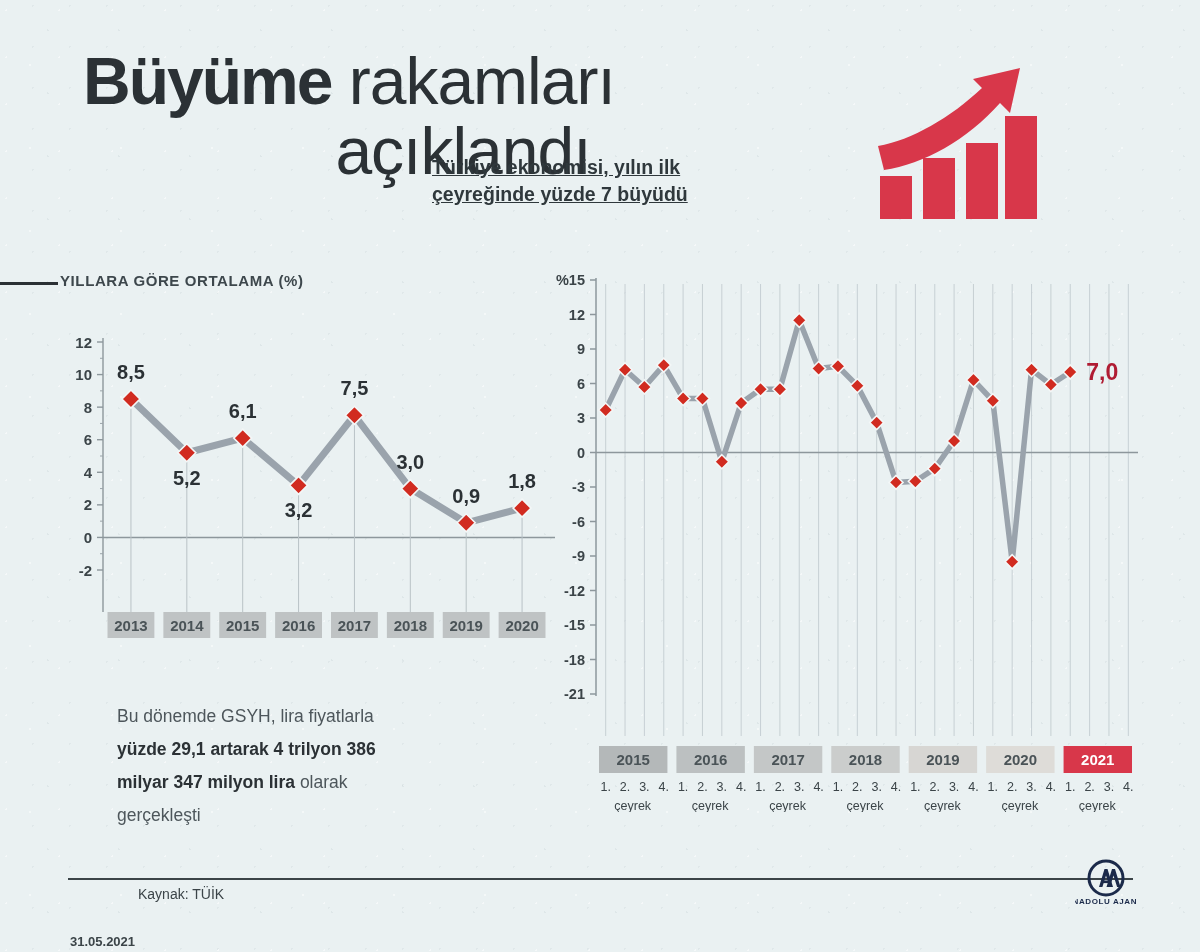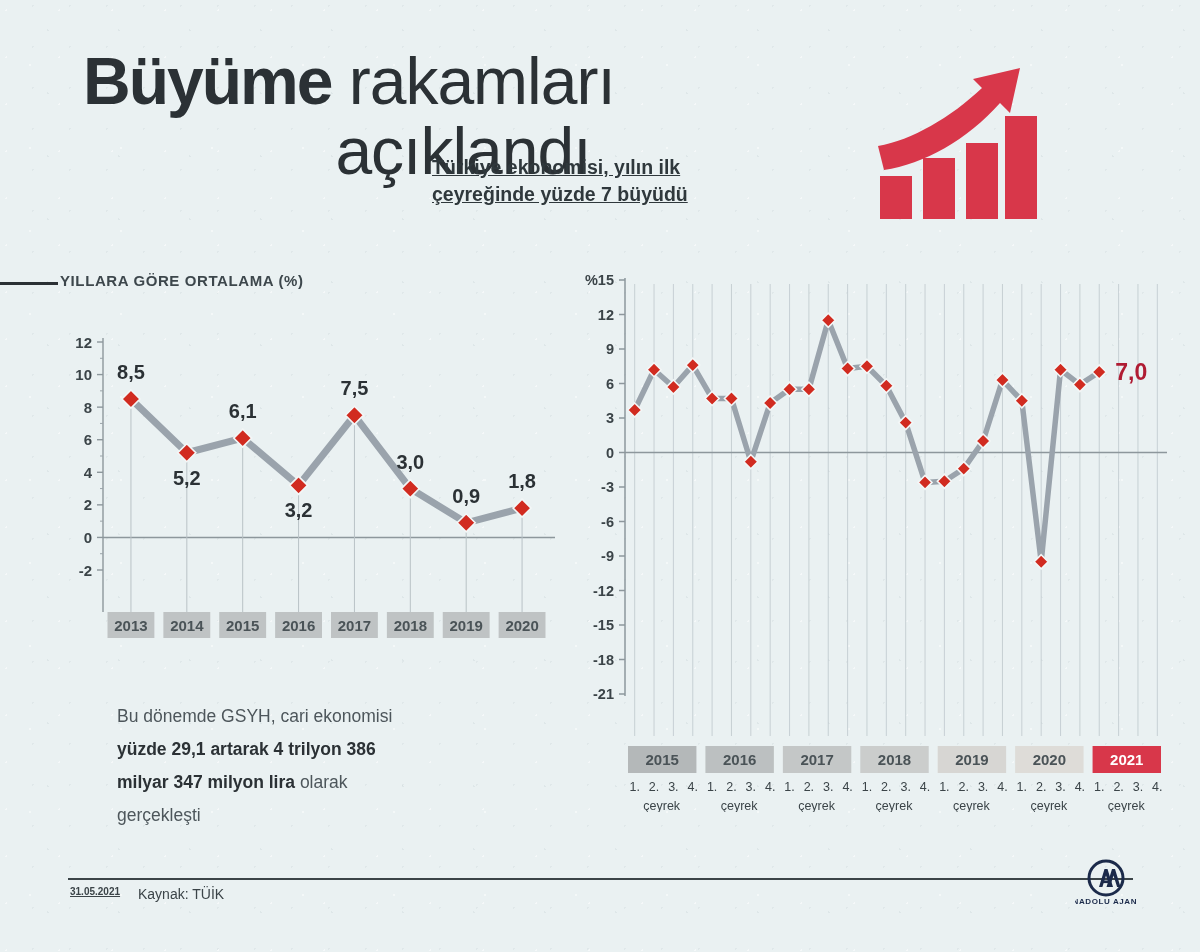--- a/index.html
+++ b/index.html
@@ -64,21 +64,21 @@
 
   
   .blurb{
     position:absolute;left:117px;top:700px;width:360px;
     font-size:17.5px;line-height:33px;color:#4d565b;font-weight:400;
   }
   .blurb b{font-weight:800;color:#2b3135;}
 
   
   .foot-rule{position:absolute;left:68px;top:878px;width:1065px;height:2px;background:#3b4448;}
-  .foot-date{position:absolute;left:70px;top:886px;font-size:10px;font-weight:700;color:#3b4448;text-decoration:underline;}
+  .foot-date{position:absolute;left:70px;top:934px;font-size:13px;font-weight:700;color:#3b4448;}
   .foot-src{position:absolute;left:138px;top:886px;font-size:14px;font-weight:400;color:#3b4448;}
   .logo{position:absolute;left:1075px;top:858px;width:62px;height:50px;}
 </style>
 </head>
 <body>
 
 <div class="page">
   <div class="noise"></div>
 
   <div class="header">
@@ -164,21 +164,21 @@
         <text x="299.4375" y="310.5" text-anchor="middle" class="yrtext">2017</text>
         <rect x="331.875" y="292" width="46.875" height="26" fill="#bfc3c4"></rect>
         <text x="355.3125" y="310.5" text-anchor="middle" class="yrtext">2018</text>
         <rect x="387.75" y="292" width="46.875" height="26" fill="#bfc3c4"></rect>
         <text x="411.1875" y="310.5" text-anchor="middle" class="yrtext">2019</text>
         <rect x="443.625" y="292" width="46.875" height="26" fill="#bfc3c4"></rect>
         <text x="467.0625" y="310.5" text-anchor="middle" class="yrtext">2020</text>
       </svg>
   </div>
 
-  <div class="panel" style="left:567px;top:262px;">
+  <div class="panel" style="left:538px;top:262px;">
     <svg id="chartB" width="620" height="550">
         <line x1="58" y1="16" x2="58" y2="434" stroke="#8d979c" stroke-width="1.5"></line>
         <line x1="52" y1="18" x2="58" y2="18" stroke="#8d979c" stroke-width="1.5"></line>
         <text x="47" y="23" text-anchor="end" class="tickR">%15</text>
         <line x1="52" y1="52.5" x2="58" y2="52.5" stroke="#8d979c" stroke-width="1.5"></line>
         <text x="47" y="57.5" text-anchor="end" class="tickR">12</text>
         <line x1="52" y1="87" x2="58" y2="87" stroke="#8d979c" stroke-width="1.5"></line>
         <text x="47" y="92" text-anchor="end" class="tickR">9</text>
         <line x1="52" y1="121.5" x2="58" y2="121.5" stroke="#8d979c" stroke-width="1.5"></line>
         <text x="47" y="126.5" text-anchor="end" class="tickR">6</text>
@@ -302,21 +302,21 @@
         <text x="481.8571428571429" y="548" text-anchor="middle" class="qtext">çeyrek</text>
         <text x="532.25" y="529" text-anchor="middle" class="qtext">1.</text>
         <text x="551.6071428571429" y="529" text-anchor="middle" class="qtext">2.</text>
         <text x="570.9642857142857" y="529" text-anchor="middle" class="qtext">3.</text>
         <text x="590.3214285714286" y="529" text-anchor="middle" class="qtext">4.</text>
         <text x="559.2857142857142" y="548" text-anchor="middle" class="qtext">çeyrek</text>
       </svg>
   </div>
 
   <div class="blurb">
-    <span>Bu dönemde GSYH, cari ekonomisi</span><br>
+    <span>Bu dönemde GSYH, lira fiyatlarla</span><br>
     <b>yüzde 29,1 artarak 4 trilyon 386</b><br>
     <b>milyar 347 milyon lira</b><span> olarak</span><br>
     <span>gerçekleşti</span>
   </div>
 
   <div class="foot-rule"></div>
   <div class="foot-date">31.05.2021</div>
   <div class="foot-src">Kaynak: TÜİK</div>
 
   <svg class="logo" viewBox="0 0 62 50">

